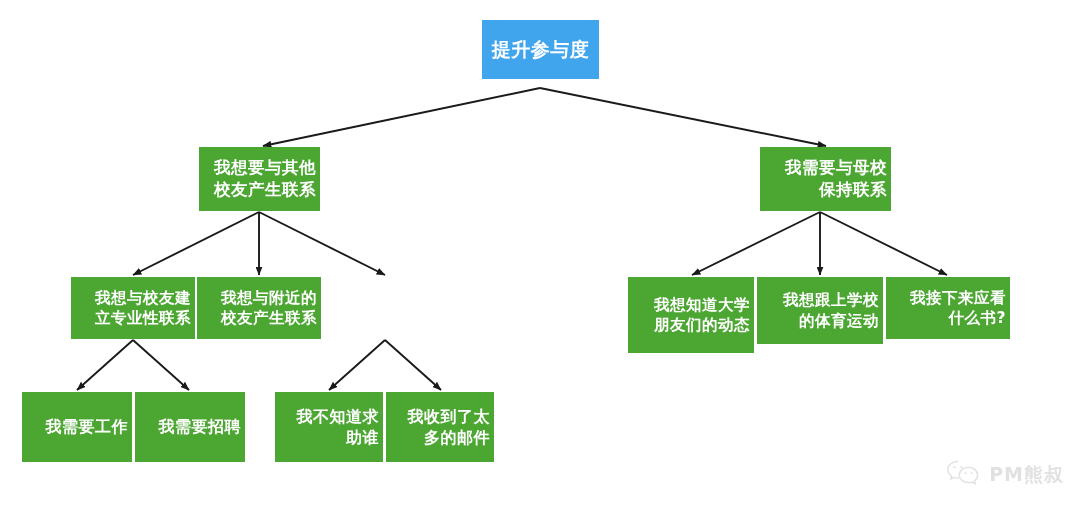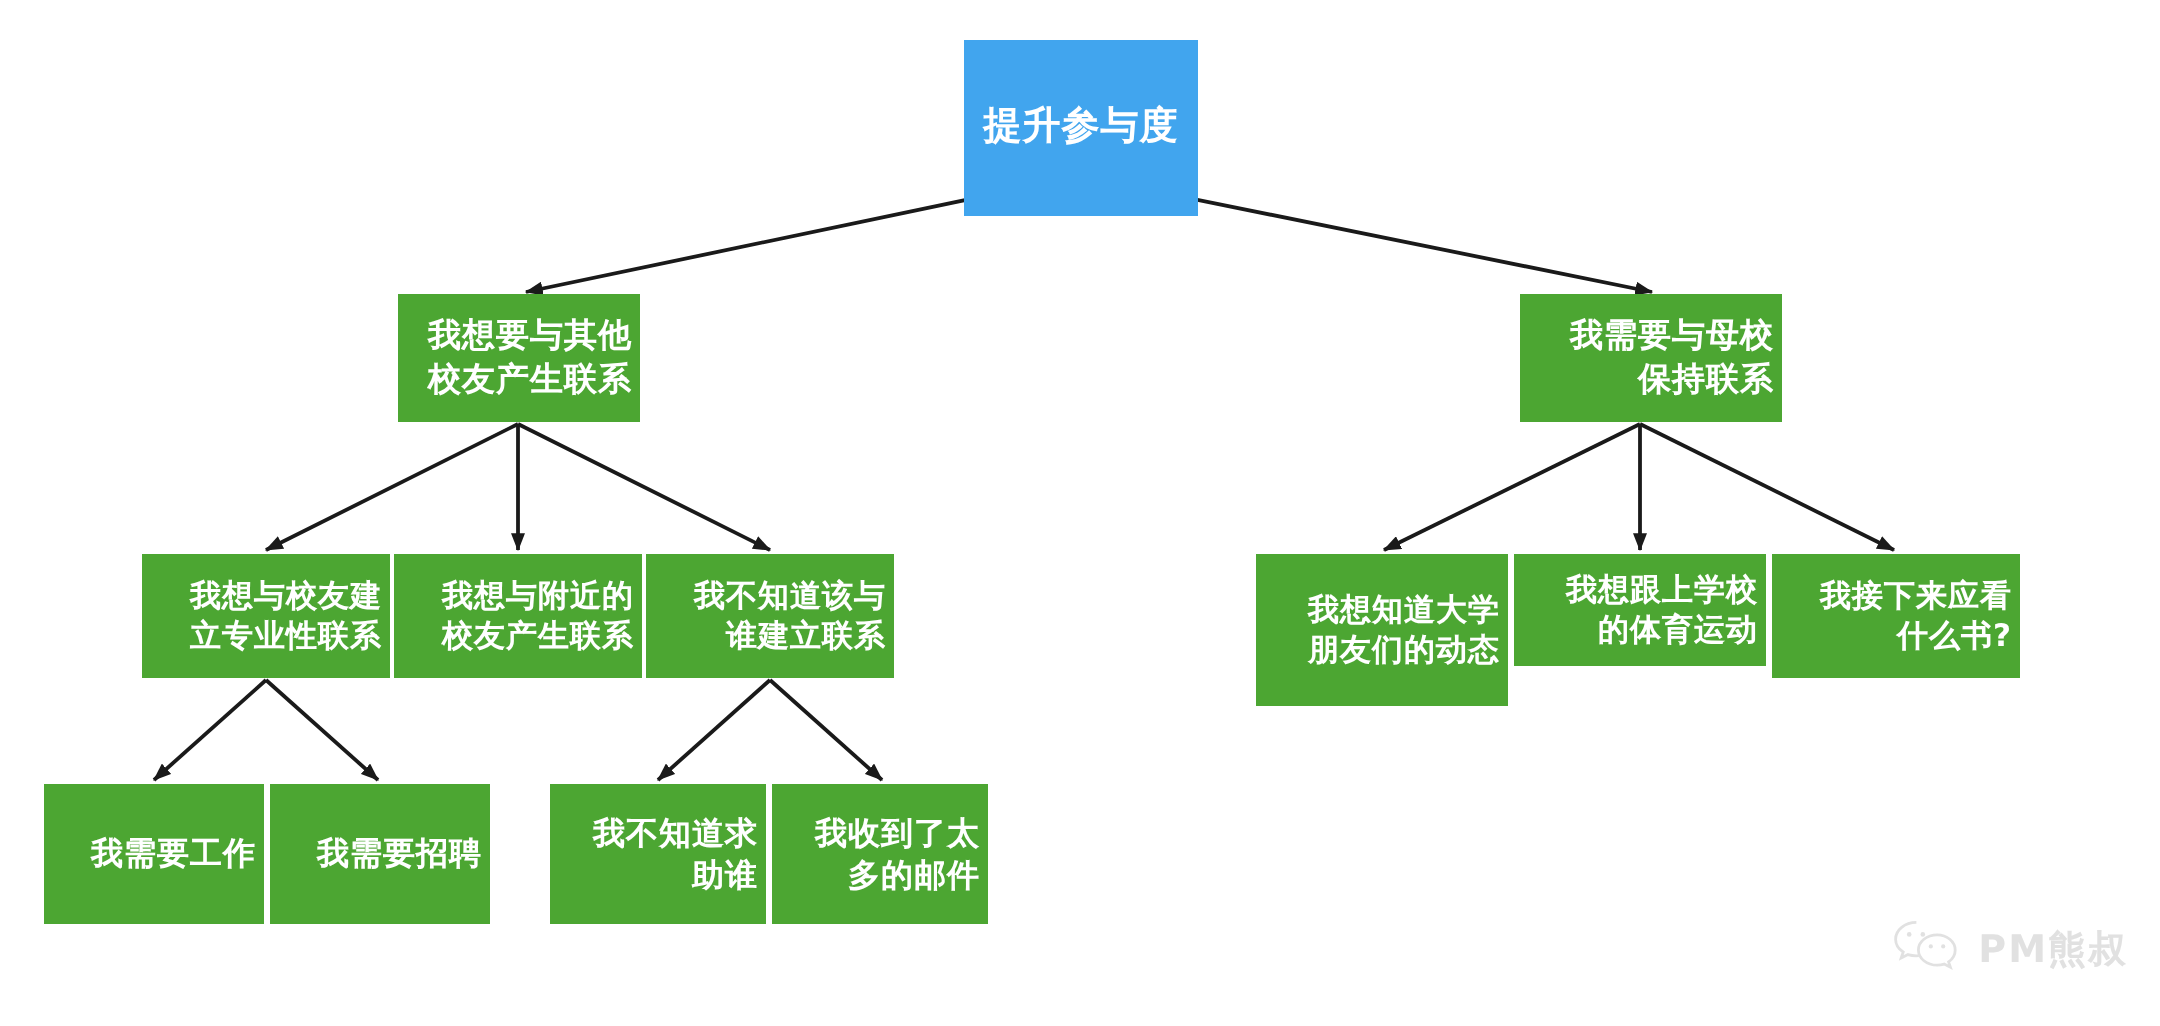--- a/index.html
+++ b/index.html
@@ -104,21 +104,21 @@
       <line x1="820" y1="212" x2="947" y2="275"></line>
 
       <line x1="133" y1="340" x2="77" y2="390"></line>
       <line x1="133" y1="340" x2="189" y2="390"></line>
 
       <line x1="385" y1="340" x2="329" y2="390"></line>
       <line x1="385" y1="340" x2="441" y2="390"></line>
     </g>
   </svg>
 
-  <div class="node node-root" style="left:482px; top:20px; width:117px; height:88px;">
+  <div class="node node-root" style="left:482px; top:20px; width:117px; height:59px;">
     <span class="node-text">提升参与度</span>
   </div>
 
   <div class="node node-green node-lvl2" style="left:199px; top:147px; width:121px; height:64px;">
     <span class="node-text">
       <span>我想要与其他</span><br>
       <span>校友产生联系</span>
     </span>
   </div>
 
@@ -136,35 +136,29 @@
     </span>
   </div>
 
   <div class="node node-green node-lvl3" style="left:197px; top:277px; width:124px; height:62px;">
     <span class="node-text">
       <span>我想与附近的</span><br>
       <span>校友产生联系</span>
     </span>
   </div>
 
-  <div class="node node-green node-lvl3" style="left:323px; top:277px; width:124px; height:62px;">
-    <span class="node-text">
-      <span>我不知道该与</span><br>
-      <span>谁建立联系</span>
-    </span>
-  </div>
 
   <div class="node node-green node-lvl3" style="left:628px; top:277px; width:126px; height:76px;padding-left:23px;">
     <span class="node-text">
       <span>我想知道大学</span><br>
       <span>朋友们的动态</span>
     </span>
   </div>
 
-  <div class="node node-green node-lvl3" style="left:757px; top:277px; width:126px; height:56px;">
+  <div class="node node-green node-lvl3" style="left:757px; top:277px; width:126px; height:67px;">
     <span class="node-text">
       <span>我想跟上学校</span><br>
       <span>的体育运动</span>
     </span>
   </div>
 
   <div class="node node-green node-lvl4" style="left:22px; top:392px; width:110px; height:70px;">
     <span class="node-text">我需要工作</span>
   </div>
 

